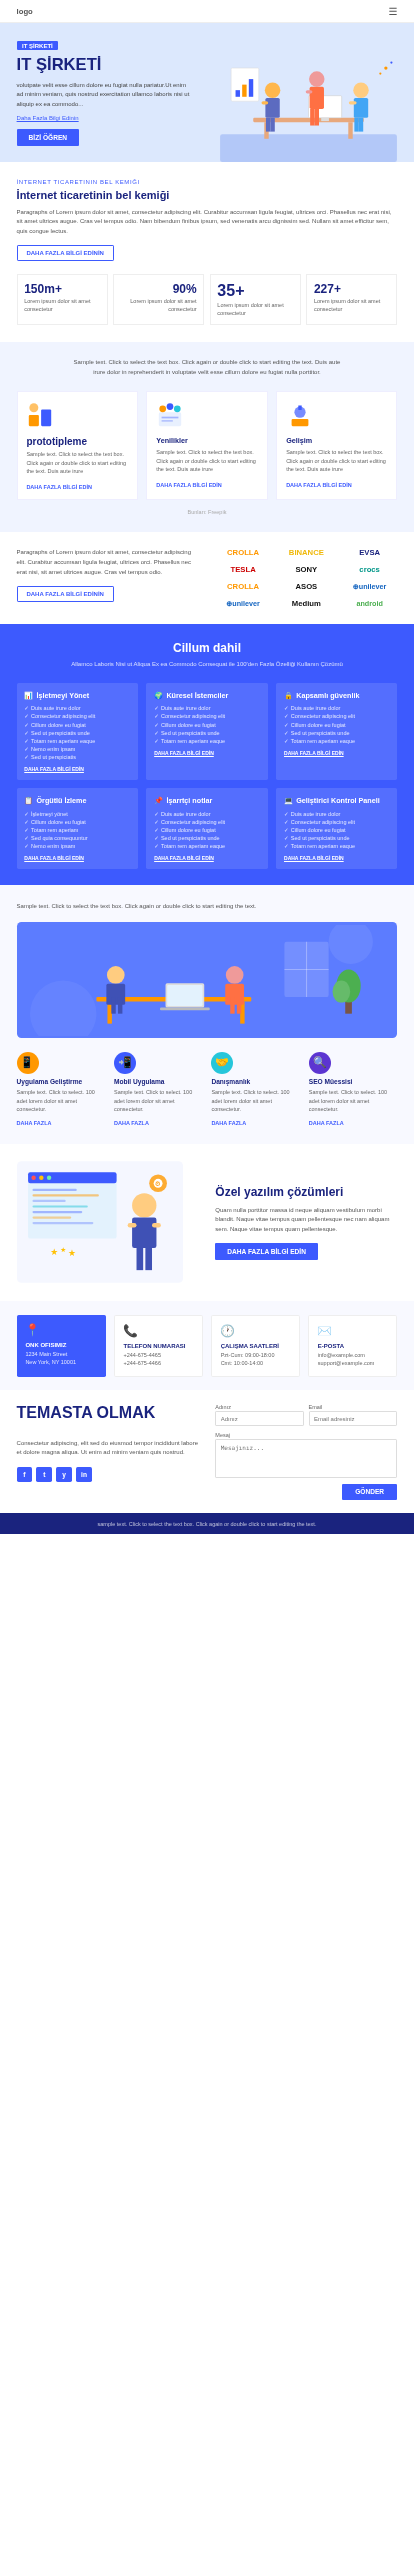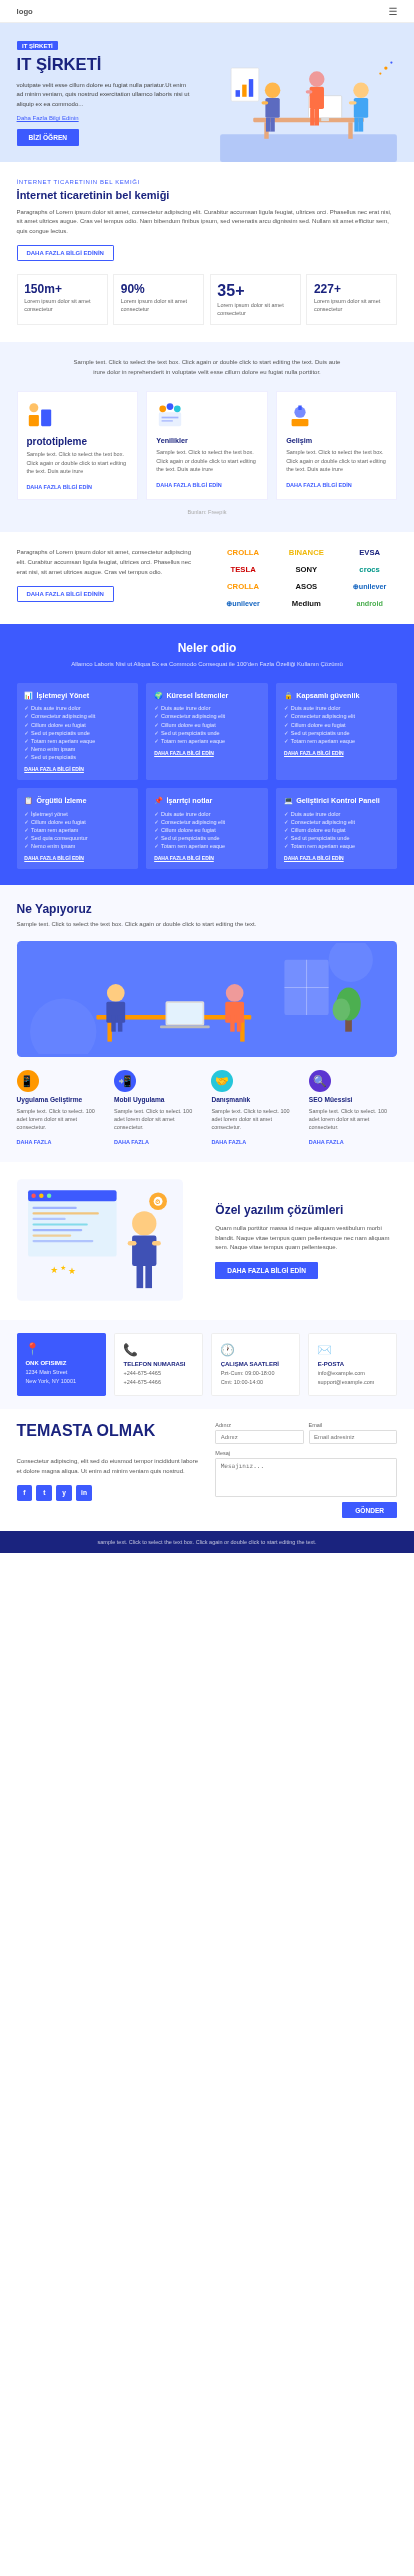--- a/index.html
+++ b/index.html
@@ -69,21 +69,21 @@
 <section style="padding:16.6px 16.6px;background:#fff;">
   <p style="font-size:6px;color:#3d5afe;text-transform:uppercase;letter-spacing:0.6px;margin-bottom:4.4px;">İnternet ticaretinin bel kemiği</p>
   <h2 style="font-size:11px;font-weight:700;color:#1a237e;margin-bottom:6.6px;">İnternet ticaretinin bel kemiği</h2>
   <p style="font-size:6px;color:#555;line-height:1.6;margin-bottom:8.8px;">Paragraphs of Lorem ipsum dolor sit amet, consectetur adipiscing elit. Curabitur accumsan ligula feugiat, ultrices orci. Phasellus nec erat nisi, sit amet ultrices augue. Cras vel tempus odio. Nam bibendum finibus ipsum, sed venenatis arcu dignissim sed. Nullam sit amet efficitur sem, quis congue lectus.</p>
   <button style="border:1.1px solid #3d5afe;color:#3d5afe;background:transparent;padding:3.9px 8.8px;font-size:6px;cursor:pointer;border-radius:1.1px;margin-bottom:13.3px;font-weight:600;">DAHA FAZLA BİLGİ EDİNİN</button>
   <div style="display:flex;gap:5.5px;">
     <div style="flex:1;padding:6.6px;border:0.6px solid #eee;">
       <div style="font-size:12px;font-weight:800;color:#1a237e;">150m+</div>
       <div style="font-size:5.5px;color:#666;line-height:1.4;margin-top:2.2px;">Lorem ipsum dolor sit amet consectetur</div>
     </div>
-    <div style="flex:1;padding:6.6px;border:0.6px solid #eee;">
+    <div style="flex:1;padding:6.6px;border:0.6px solid #eee;text-align:right;">
       <div style="font-size:12px;font-weight:800;color:#1a237e;">90%</div>
       <div style="font-size:5.5px;color:#666;line-height:1.4;margin-top:2.2px;">Lorem ipsum dolor sit amet consectetur</div>
     </div>
     <div style="flex:1;padding:6.6px;border:0.6px solid #eee;">
       <div style="font-size:16px;font-weight:800;color:#1a237e;">35+</div>
       <div style="font-size:5.5px;color:#666;line-height:1.4;margin-top:2.2px;">Lorem ipsum dolor sit amet consectetur</div>
     </div>
     <div style="flex:1;padding:6.6px;border:0.6px solid #eee;">
       <div style="font-size:12px;font-weight:800;color:#1a237e;">227+</div>
       <div style="font-size:5.5px;color:#666;line-height:1.4;margin-top:2.2px;">Lorem ipsum dolor sit amet consectetur</div>
@@ -160,21 +160,21 @@
       <div style="font-size:7.2px;font-weight:800;color:#1565c0;text-align:center;">⊕unilever</div>
       <div style="font-size:7.2px;font-weight:800;color:#1565c0;text-align:center;">⊕unilever</div>
       <div style="font-size:7.7px;font-weight:800;color:#111;text-align:center;">Medium</div>
       <div style="font-size:7.2px;font-weight:700;color:#4caf50;text-align:center;">android</div>
     </div>
   </div>
 </section>
 
 <section style="padding:16.6px 16.6px;background:#3d5afe;">
   <div style="text-align:center;margin-bottom:13.3px;">
-    <h2 style="font-size:12px;font-weight:800;color:#fff;margin-bottom:5.5px;">Neler odio</h2>
+    <h2 style="font-size:12px;font-weight:800;color:#fff;margin-bottom:5.5px;">Cillum dahil</h2>
     <p style="font-size:6px;color:rgba(255,255,255,0.8);line-height:1.6;max-width:276px;margin:0 auto;">Allamco Laboris Nisi ut Aliqua Ex ea Commodo Consequat ile 100'den Fazla Özelliği Kullanın Çözümü</p>
   </div>
   <div style="display:grid;grid-template-columns:1fr 1fr 1fr;gap:8.8px;">
 
     <div style="background:rgba(255,255,255,0.12);padding:7.7px;border-radius:1.7px;">
       <div style="font-size:7.2px;font-weight:700;color:#fff;margin-bottom:5.5px;display:flex;align-items:center;gap:3.3px;">
         <span>📊</span>
         <span>İşletmeyi Yönet</span>
       </div>
       <ul style="list-style:none;">
@@ -357,21 +357,20 @@
             <span>Totam rem aperiam eaque</span>
           </li>
       </ul>
       <a style="font-size:5px;color:#fff;text-decoration:underline;margin-top:5.5px;display:block;cursor:pointer;font-weight:600;">DAHA FAZLA BİLGİ EDİN</a>
     </div>
   </div>
 </section>
 
 <section style="padding:16.6px 16.6px;background:#f8f9ff;">
   <div style="margin-bottom:11px;">
-    <h2 style="font-size:12px;font-weight:800;color:#1a237e;margin-bottom:4.4px;">Ne Yapıyoruz</h2>
     <p style="font-size:6px;color:#555;line-height:1.6;">Sample text. Click to select the text box. Click again or double click to start editing the text.</p>
   </div>
 
   <div style="background:#5c7cff;border-radius:4.4px;height:116px;margin-bottom:13.3px;position:relative;overflow:hidden;display:flex;align-items:center;justify-content:center;">
     <svg width="376" height="111" viewBox="0 0 680 200" fill="none" xmlns="http://www.w3.org/2000/svg">
 
       <rect x="0" y="0" width="680" height="200" fill="#5c7cff"></rect>
       <circle cx="600" cy="30" r="40" fill="rgba(255,255,255,0.08)"></circle>
       <circle cx="80" cy="160" r="60" fill="rgba(255,255,255,0.06)"></circle>
 

